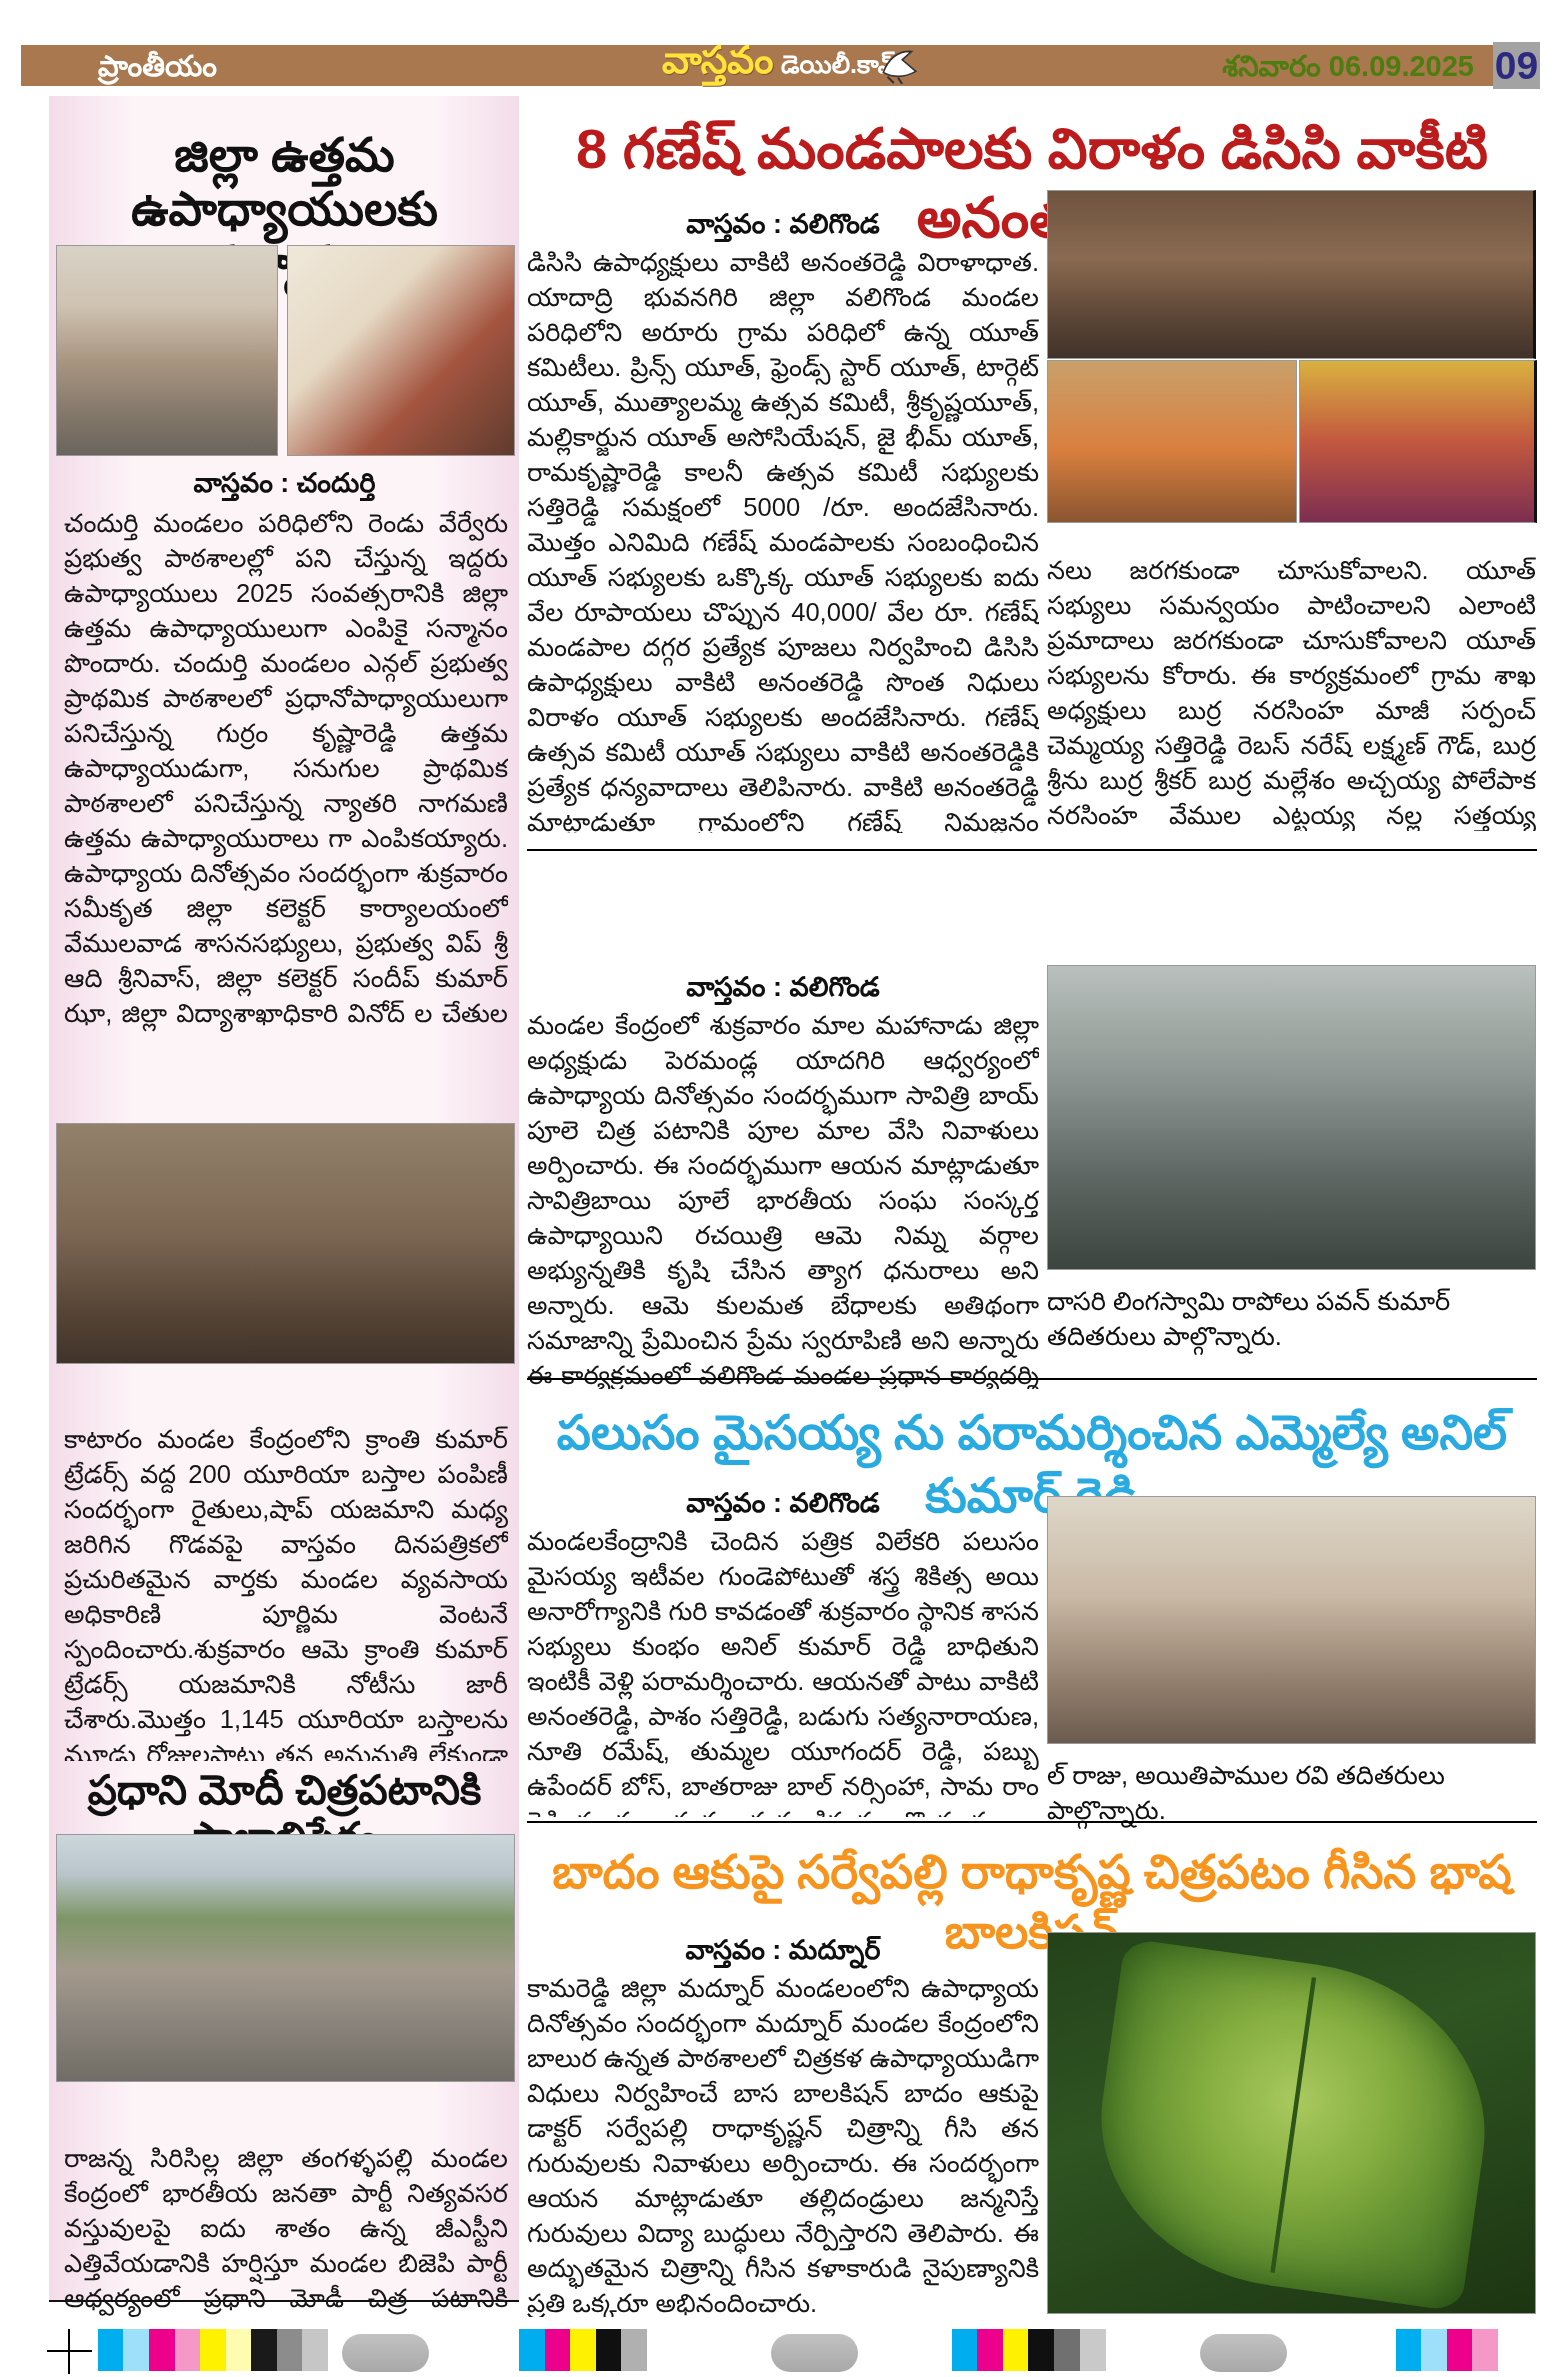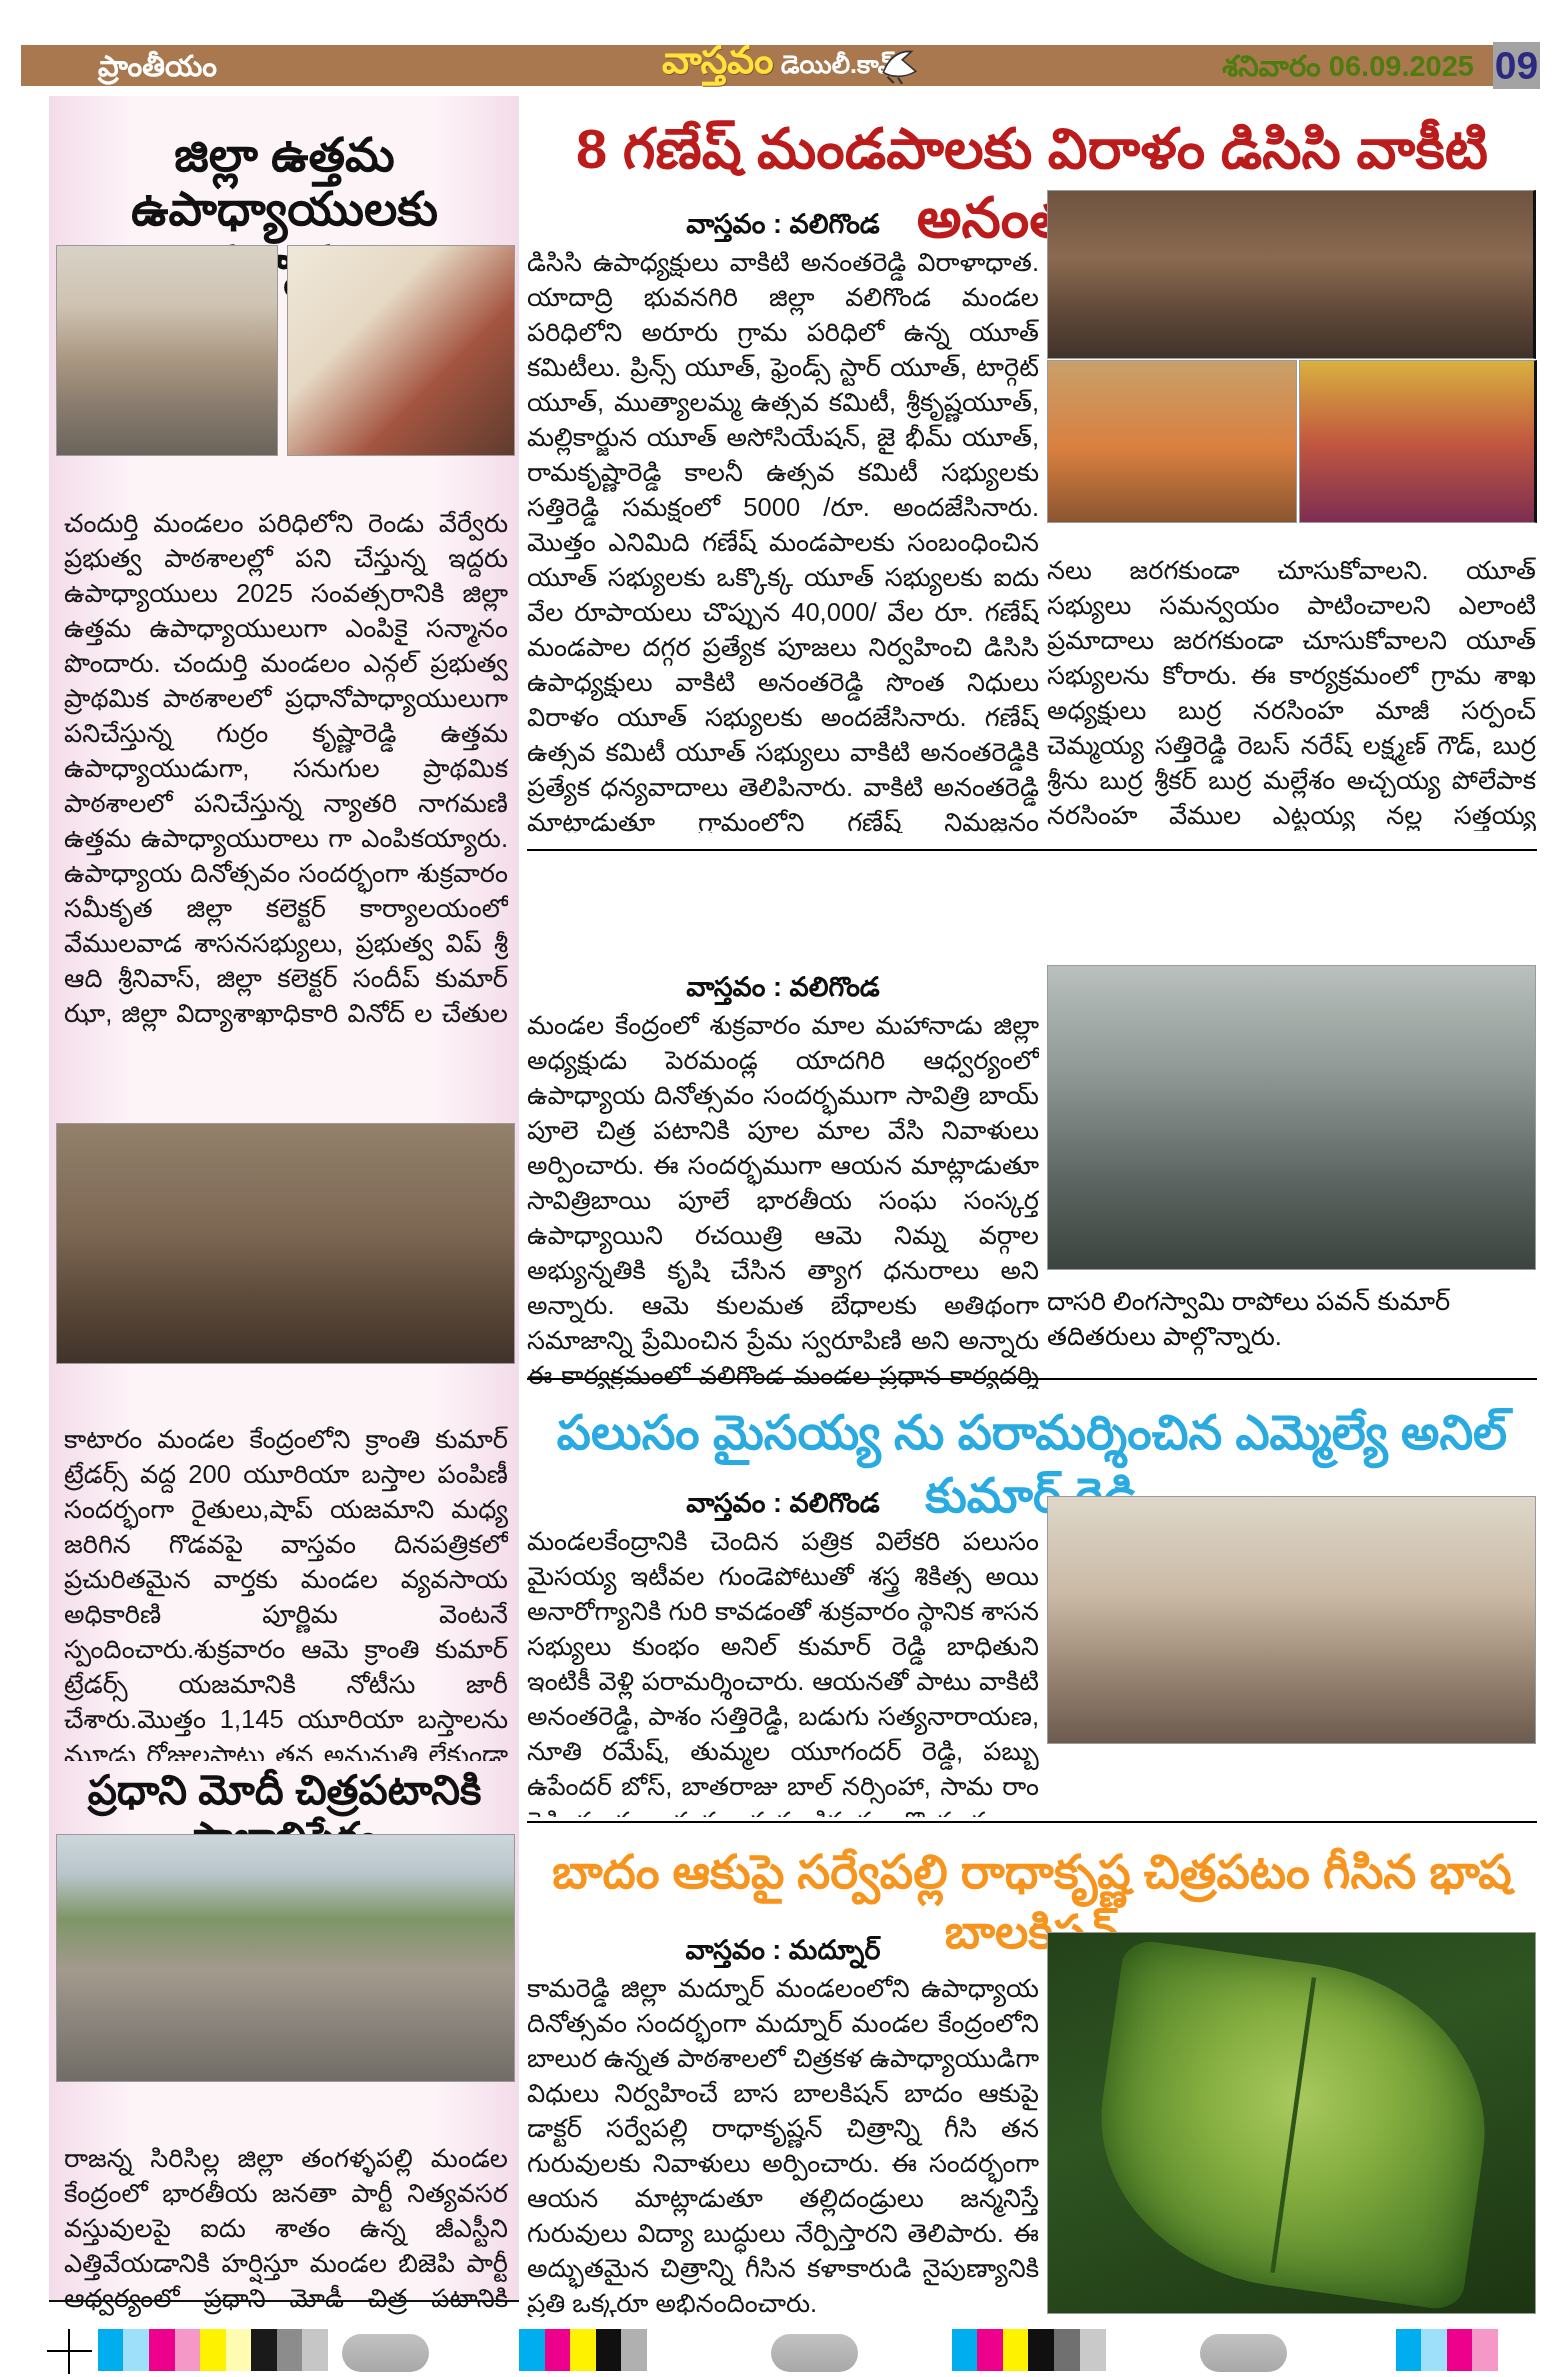--- a/index.html
+++ b/index.html
@@ -52,20 +52,21 @@
   <div class="abs hdr-date" style="left:1181px;top:50px;width:293px;text-align:right;">శనివారం 06.09.2025</div>
   <div class="abs pagenum" style="left:1493px;top:42px;width:47px;height:47px;">09</div>
 
   <div class="abs leftbg" style="left:49px;top:96px;width:470px;height:2206px;border-bottom:2.3px solid #111;"></div>
 
   <div class="abs headline" style="left:53px;top:128px;width:463px;font-size:47px;line-height:54px;">జిల్లా ఉత్తమ ఉపాధ్యాయులకు సన్మానం</div>
   <div class="abs photo" style="left:56px;top:245px;width:222px;height:211px;
               background:linear-gradient(180deg,#d8d2c6 0%,#cfc3b2 28%,#a99681 55%,#877a6c 78%,#6a645c 100%);"></div>
   <div class="abs photo" style="left:287px;top:245px;width:228px;height:211px;
               background:linear-gradient(135deg,#efe8da 0%,#e6d9c4 35%,#a45540 65%,#5f3b2e 100%);"></div>
+  <div class="abs dateline" style="left:53px;top:468px;width:463px;">వాస్తవం : చందుర్తి</div>
   <div class="abs body-text" style="left:64px;top:506px;width:444px;height:527px;overflow:hidden;">చందుర్తి మండలం పరిధిలోని రెండు వేర్వేరు ప్రభుత్వ పాఠశాలల్లో పని చేస్తున్న ఇద్దరు ఉపాధ్యాయులు 2025 సంవత్సరానికి జిల్లా ఉత్తమ ఉపాధ్యాయులుగా ఎంపికై సన్మానం పొందారు. చందుర్తి మండలం ఎన్గల్ ప్రభుత్వ ప్రాథమిక పాఠశాలలో ప్రధానోపాధ్యాయులుగా పనిచేస్తున్న గుర్రం కృష్ణారెడ్డి ఉత్తమ ఉపాధ్యాయుడుగా, సనుగుల ప్రాథమిక పాఠశాలలో పనిచేస్తున్న న్యాతరి నాగమణి ఉత్తమ ఉపాధ్యాయురాలు గా ఎంపికయ్యారు. ఉపాధ్యాయ దినోత్సవం సందర్భంగా శుక్రవారం సమీకృత జిల్లా కలెక్టర్ కార్యాలయంలో వేములవాడ శాసనసభ్యులు, ప్రభుత్వ విప్ శ్రీ ఆది శ్రీనివాస్, జిల్లా కలెక్టర్ సందీప్ కుమార్ ఝా, జిల్లా విద్యాశాఖాధికారి వినోద్ ల చేతుల మీదుగా అవార్డు అందుకున్నారు. ఈ సందర్భంగా వారు పనిచేస్తున్న పాఠశాలల సిబ్బంది ఉత్తమ ఉపాధ్యాయులకు శుభాకాంక్షలు తెలిపారు.</div>
 
   <div class="abs photo" style="left:56px;top:1123px;width:459px;height:241px;
               background:linear-gradient(180deg,#93816c 0%,#7c6753 45%,#5a4838 75%,#40332a 100%);"></div>
   <div class="abs body-text" style="left:64px;top:1422px;width:444px;height:339px;overflow:hidden;">కాటారం మండల కేంద్రంలోని క్రాంతి కుమార్ ట్రేడర్స్ వద్ద 200 యూరియా బస్తాల పంపిణీ సందర్భంగా రైతులు,షాప్ యజమాని మధ్య జరిగిన గొడవపై వాస్తవం దినపత్రికలో ప్రచురితమైన వార్తకు మండల వ్యవసాయ అధికారిణి పూర్ణిమ వెంటనే స్పందించారు.శుక్రవారం ఆమె క్రాంతి కుమార్ ట్రేడర్స్ యజమానికి నోటీసు జారీ చేశారు.మొత్తం 1,145 యూరియా బస్తాలను మూడు రోజులపాటు తన అనుమతి లేకుండా అమ్మకూడదని ఆదేశిస్తూ “అమ్మకాలు నిలిపివేయాలనే నోటీసు” జారీ చేశారు.</div>
 
   <div class="abs headline" style="left:53px;top:1767px;width:463px;font-size:41px;line-height:47px;">ప్రధాని మోదీ చిత్రపటానికి పాలాభిషేకం</div>
   <div class="abs photo" style="left:56px;top:1834px;width:459px;height:248px;
               background:linear-gradient(180deg,#ccd7dc 0%,#b9c5ca 16%,#7e9667 34%,#a39a8d 55%,#8a847c 76%,#716c65 100%);"></div>
   <div class="abs body-text" style="left:64px;top:2141px;width:444px;height:177px;overflow:hidden;">రాజన్న సిరిసిల్ల జిల్లా తంగళ్ళపల్లి మండల కేంద్రంలో భారతీయ జనతా పార్టీ నిత్యవసర వస్తువులపై ఐదు శాతం ఉన్న జీఎస్టీని ఎత్తివేయడానికి హర్షిస్తూ మండల బిజెపి పార్టీ ఆధ్వర్యంలో ప్రధాని మోడీ చిత్ర పటానికి పాలాభిషేకం చేయడం జరిగింది.</div>
@@ -89,20 +90,21 @@
               background:linear-gradient(180deg,#b9c0bd 0%,#8f9894 35%,#5d6662 70%,#3c443f 100%);"></div>
   <div class="abs caption" style="left:1047px;top:1284px;width:489px;height:71px;font-weight:normal;">దాసరి లింగస్వామి రాపోలు పవన్ కుమార్ తదితరులు పాల్గొన్నారు.</div>
 
   <div class="abs sep" style="left:527px;top:1378px;width:1010px;height:2.3px;"></div>
 
   <div class="abs headline" style="left: 527px; top: 1401px; width: 1010px; font-size: 48px; line-height: 63px; color: rgb(41, 171, 226);">పలుసం మైసయ్య ను పరామర్శించిన ఎమ్మెల్యే అనిల్ కుమార్ రెడ్డి</div>
   <div class="abs dateline" style="left:527px;top:1488px;width:512px;">వాస్తవం : వలిగొండ</div>
   <div class="abs body-text" style="left:527px;top:1524px;width:512px;height:293px;overflow:hidden;">మండలకేంద్రానికి చెందిన పత్రిక విలేకరి పలుసం మైసయ్య ఇటీవల గుండెపోటుతో శస్త్ర శికిత్స అయి అనారోగ్యానికి గురి కావడంతో శుక్రవారం స్థానిక శాసన సభ్యులు కుంభం అనిల్ కుమార్ రెడ్డి బాధితుని ఇంటికీ వెళ్లి పరామర్శించారు. ఆయనతో పాటు వాకిటి అనంతరెడ్డి, పాశం సత్తిరెడ్డి, బడుగు సత్యనారాయణ, నూతి రమేష్, తుమ్మల యూగందర్ రెడ్డి, పబ్బు ఉపేందర్ బోస్, బాతరాజు బాల్ నర్సింహా, సామ రాం రెడ్డి, గుండు దానయ్య, కంకల కిష్టయ్య, కొండూరు బా</div>
   <div class="abs photo" style="left:1047px;top:1496px;width:489px;height:248px;
               background:linear-gradient(180deg,#ded7c9 0%,#c9b9a5 40%,#937f6d 75%,#6b5b4e 100%);"></div>
+  <div class="abs caption" style="left:1047px;top:1758px;width:489px;height:36px;font-weight:normal;">ల్ రాజు, అయితిపాముల రవి తదితరులు పాల్గొన్నారు.</div>
 
   <div class="abs sep" style="left:527px;top:1821px;width:1010px;height:2.3px;"></div>
 
   <div class="abs headline" style="left: 527px; top: 1842px; width: 1010px; font-size: 47px; line-height: 60px; color: rgb(247, 148, 29);">బాదం ఆకుపై సర్వేపల్లి రాధాకృష్ణ చిత్రపటం గీసిన భాష బాలకిషన్</div>
   <div class="abs dateline" style="left:527px;top:1935px;width:512px;">వాస్తవం : మద్నూర్</div>
   <div class="abs body-text" style="left:527px;top:1971px;width:512px;height:346px;overflow:hidden;">కామరెడ్డి జిల్లా మద్నూర్ మండలంలోని ఉపాధ్యాయ దినోత్సవం సందర్భంగా మద్నూర్ మండల కేంద్రంలోని బాలుర ఉన్నత పాఠశాలలో చిత్రకళ ఉపాధ్యాయుడిగా విధులు నిర్వహించే బాస బాలకిషన్ బాదం ఆకుపై డాక్టర్ సర్వేపల్లి రాధాకృష్ణన్ చిత్రాన్ని గీసి తన గురువులకు నివాళులు అర్పించారు. ఈ సందర్భంగా ఆయన మాట్లాడుతూ తల్లిదండ్రులు జన్మనిస్తే గురువులు విద్యా బుద్ధులు నేర్పిస్తారని తెలిపారు. ఈ అద్భుతమైన చిత్రాన్ని గీసిన కళాకారుడి నైపుణ్యానికి ప్రతి ఒక్కరూ అభినందించారు.</div>
   <div class="abs photo" style="left:1047px;top:1932px;width:489px;height:382px;
               background:linear-gradient(160deg,#24421a 0%,#2f5522 40%,#1c3512 100%);">
     <div class="abs leaf" style="left:53px;top:30px;width:384px;height:324px;"></div>
     <div class="abs leafvein" style="left:53px;top:30px;width:384px;height:324px;transform:rotate(8deg);"></div>

